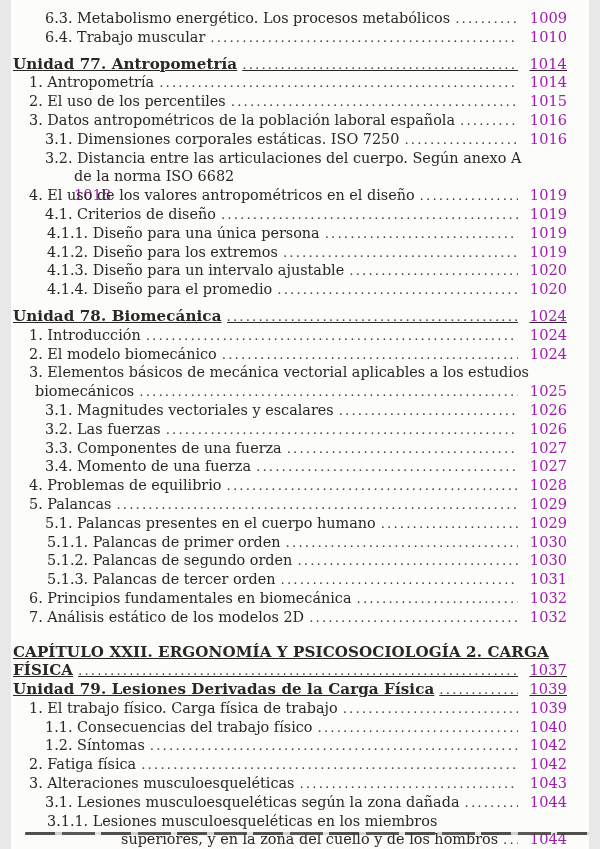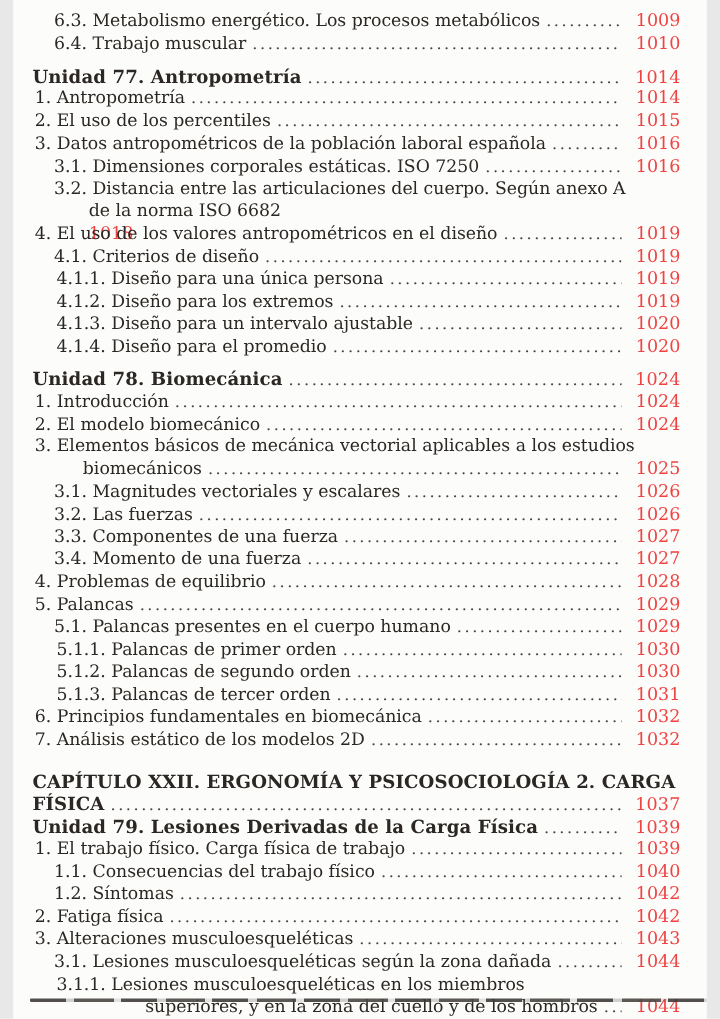--- a/index.html
+++ b/index.html
@@ -23,44 +23,44 @@
     height: 18.8px;
     line-height: 18.8px;
     font-size: 14.4px;
     white-space: nowrap;
     box-sizing: border-box;
     padding-right: 22px;
   }
   .row.bold { font-weight: 700; font-size: 15.1px; letter-spacing: 0.1px; }
   .gap-sm { margin-top: 8px; }
   .gap-lg { margin-top: 16px; }
-  .lv-h0 { padding-left: 16px; }
+  .lv-h0 { padding-left: 2px; text-decoration: underline; }
   .lv-n1 { padding-left: 18px; justify-content: space-between; }
   .lv-n2 { padding-left: 34px; }
   .lv-n3 { padding-left: 36px; }
-  .lv-c1 { padding-left: 34px; margin-left: 24px; }
+  .lv-c1 { padding-left: 24px; }
   .lv-c2 { padding-left: 58px; flex-direction: column; }
   .lv-c3 { padding-left: 110px; }
   .txt { flex: 0 0 auto; }
   .leader {
     flex: 1 1 auto;
     overflow: hidden;
     margin: 0 3px 0 5px;
     letter-spacing: 2.1px;
     color: #4a443f;
     font-weight: 400;
     font-size: 13.5px;
   }
   .leader.empty { visibility: hidden; }
   .pg {
     flex: 0 0 46px;
     text-align: right;
     font-weight: 400;
     font-size: 14.6px;
-    color: #ef4444;
+    color: #a21caf;
   }
   .row.bold .pg { font-weight: 400; }
   .scan-line {
     position: absolute;
     top: 832px;
     left: 14px;
     width: 564px;
     height: 3px;
     background: repeating-linear-gradient(90deg,
       #3e3b38 0px, #3e3b38 30px,

